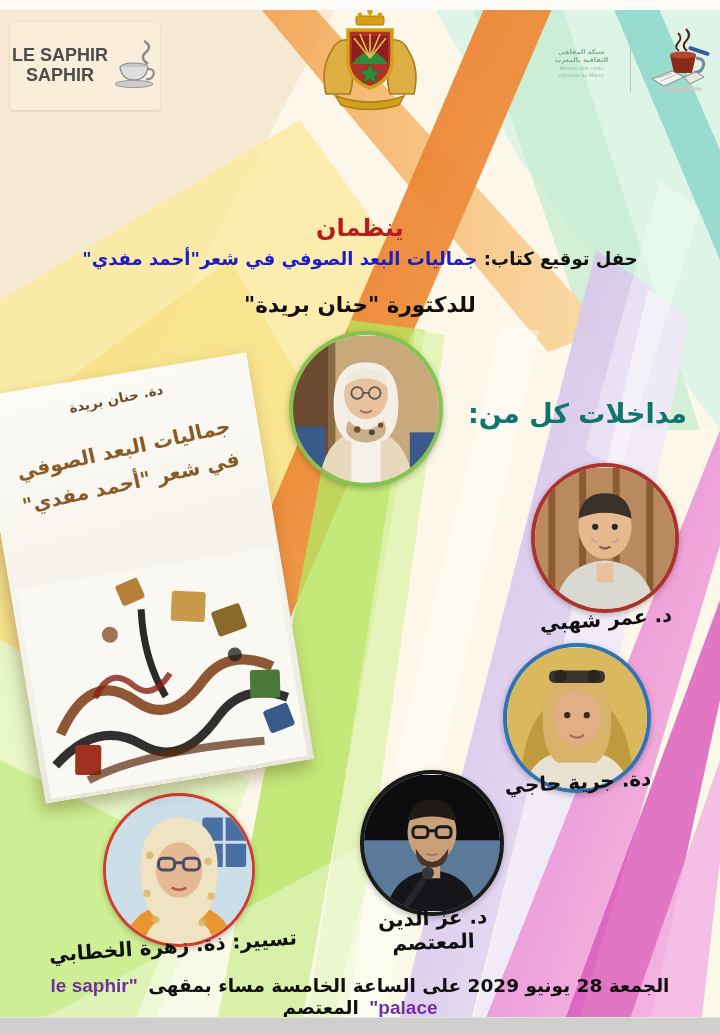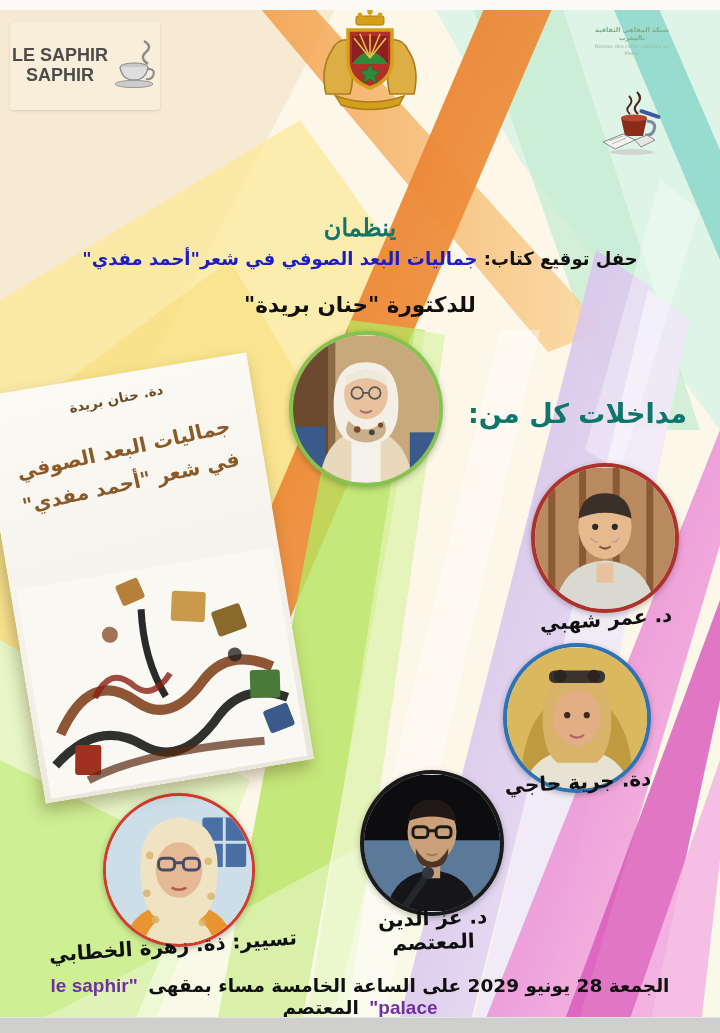--- a/index.html
+++ b/index.html
@@ -15,30 +15,30 @@
 
   
   .saphir-box{
     left:10px;top:22px;width:150px;height:88px;background:#f8eeda;
     border-radius:3px;display:flex;align-items:center;justify-content:center;gap:4px;
     box-shadow:0 1px 3px rgba(0,0,0,.12);
   }
   .saphir-text{font-family:"Liberation Sans",sans-serif;font-weight:700;color:#4c4c4c;
     font-size:18px;line-height:1.1;text-align:center;}
   .coat{left:306px;top:6px;width:128px;height:108px;}
-  .network-box{left:550px;top:26px;width:164px;height:74px;display:flex;align-items:center;gap:17px;flex-direction:column;}
+  .network-box{left:550px;top:26px;width:164px;height:74px;display:flex;align-items:center;gap:17px;}
   .network-text{width:86px;text-align:center;color:#7fae8e;font-size:6.5px;line-height:1.25;font-weight:700;}
   .network-text .fr{font-size:5px;color:#9ab8a4;font-weight:400;display:block;margin-top:1px;}
   .network-divider{width:1.5px;height:58px;background:#b9c7bb;}
 
   
   .intro1{left:60px;top:124px;width:600px;font-size:20px;font-weight:700;color:#141414;}
   .intro2{left:40px;top:166px;width:640px;font-size:20px;font-weight:700;color:#141414;}
   .latin-purple{font-family:"DejaVu Serif",serif;font-style:italic;font-weight:700;color:#7030a0;font-size:23px;padding:0 4px;}
-  .intro3{left:260px;top:214px;width:200px;font-size:24px;font-weight:700;color:#0f766e;font-family:Liberation Serif, serif;}
+  .intro3{left:260px;top:214px;width:200px;font-size:24px;font-weight:700;color:#b91c1c;}
 
   
   .title1{left:20px;top:248px;width:680px;font-size:18px;font-weight:700;color:#101010;}
   .title-blue{color:#1d1dc4;}
   .title2{left:160px;top:292px;width:400px;font-size:21.5px;font-weight:700;color:#101010;}
 
   
   .photo{border-radius:50%;overflow:hidden;box-shadow:0 2px 6px rgba(0,0,0,.25);background:#ddd;}
   .photo svg{display:block;width:100%;height:100%;}
   .ph-author{left:289px;top:331px;width:146px;height:148px;border:4px solid #86c34e;}

